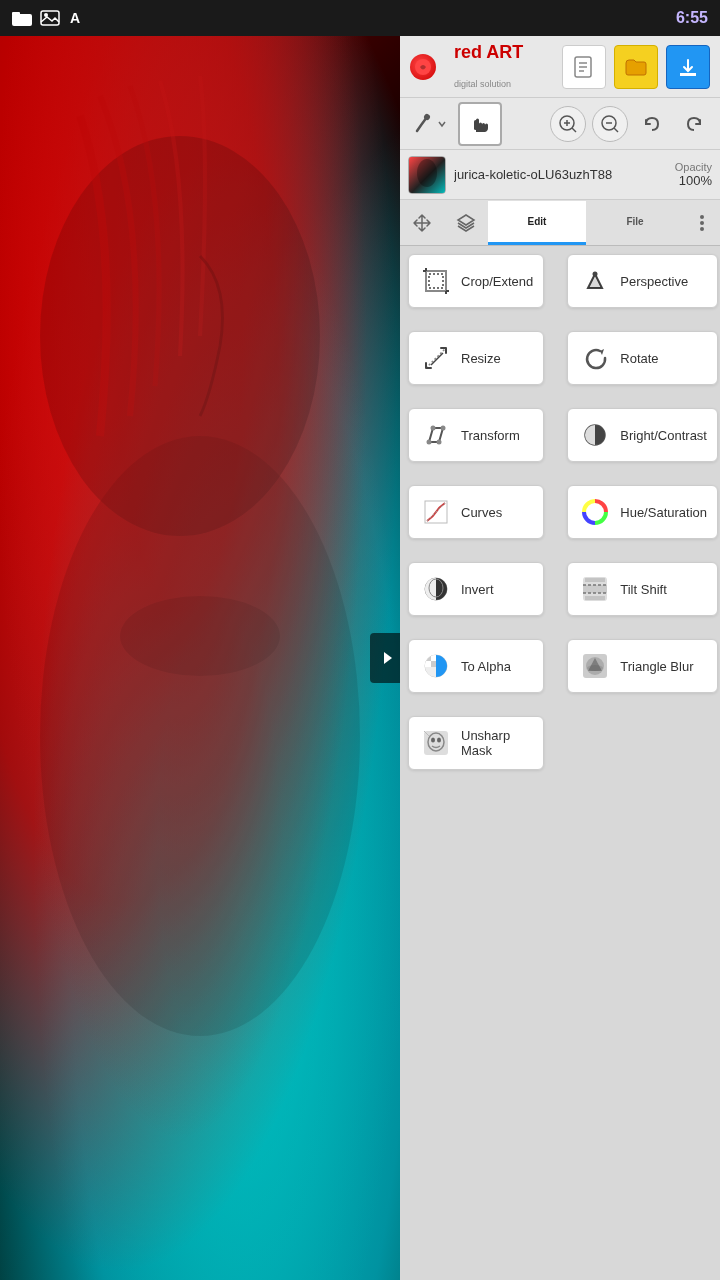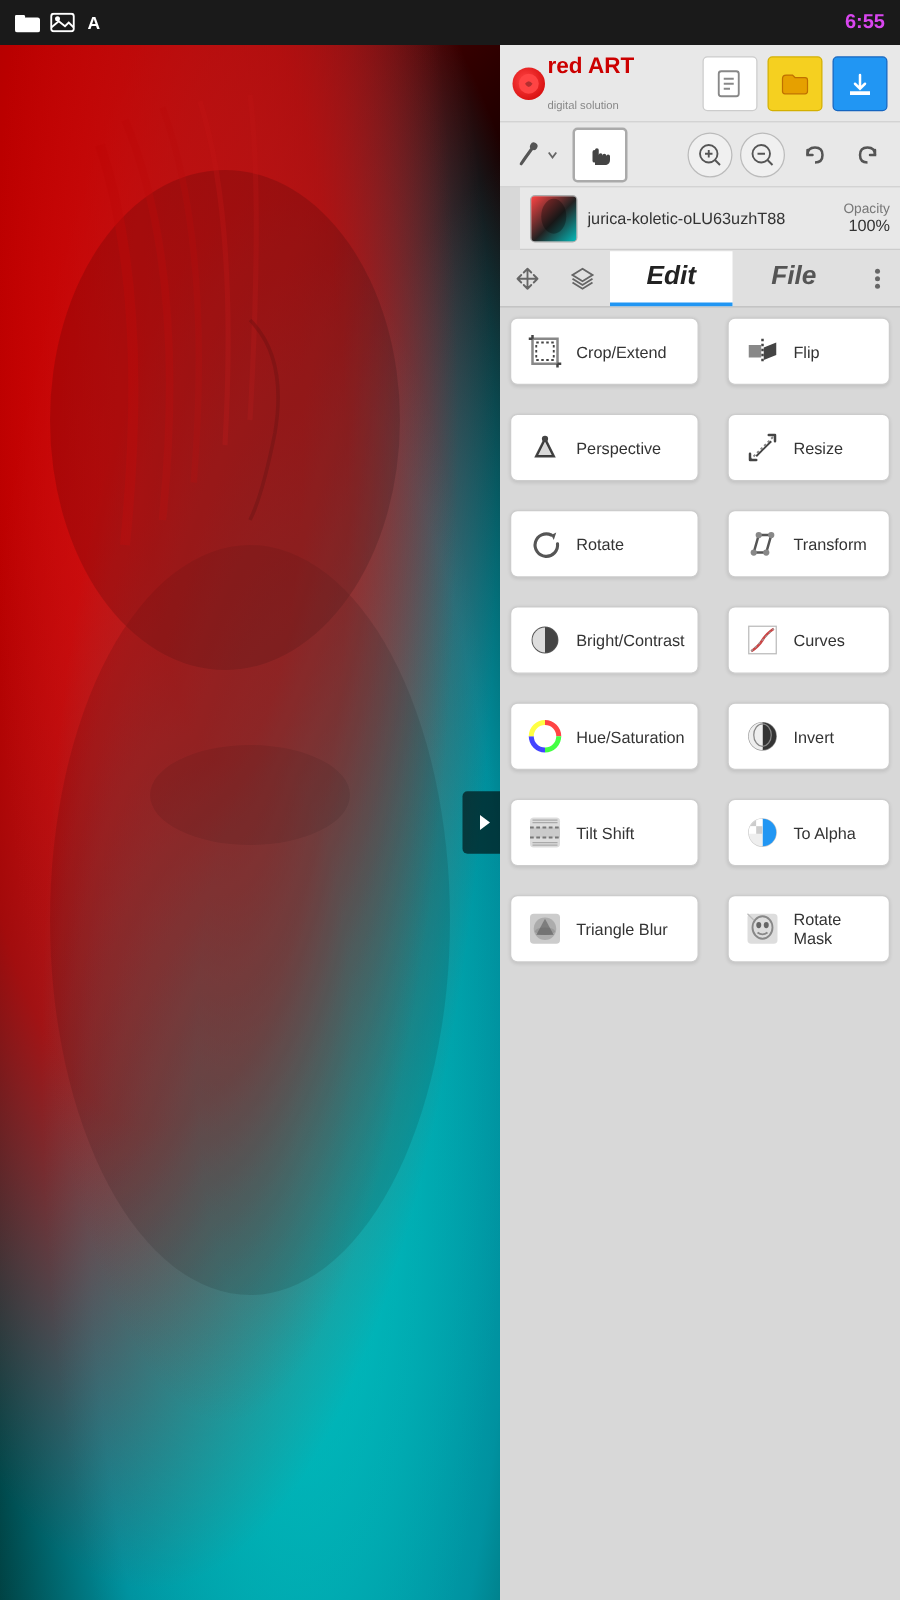--- a/index.html
+++ b/index.html
@@ -23,21 +23,21 @@
       justify-content: space-between;
       padding: 0 12px;
       z-index: 100;
     }
     .status-icons {
       display: flex;
       gap: 8px;
       align-items: center;
     }
     .status-time {
-      color: #d946ef;
+      color: #c4b5fd;
       font-size: 16px;
       font-weight: bold;
     }
 
     
     #main {
       position: absolute;
       top: 36px; left: 0; right: 0; bottom: 0;
       display: flex;
     }
@@ -105,21 +105,21 @@
       display: flex;
       align-items: center;
       gap: 8px;
       border-bottom: 1px solid #ccc;
       height: 62px;
     }
 
     .app-logo {
       display: flex;
       align-items: center;
-      gap: 2px;
+      gap: 18px;
     }
     .logo-icon {
       width: 26px;
       height: 26px;
       border-radius: 50%;
       background: radial-gradient(circle at 40% 40%, #ff4444, #cc0000);
       display: flex;
       align-items: center;
       justify-content: center;
     }
@@ -222,21 +222,20 @@
 
     
     #layer-row {
       background: #e8e8e8;
       padding: 4px 8px;
       display: flex;
       align-items: center;
       gap: 8px;
       border-bottom: 1px solid #ccc;
       height: 50px;
-      margin-left: 16px;
     }
     .layer-thumb {
       width: 38px;
       height: 38px;
       border-radius: 4px;
       overflow: hidden;
       border: 1px solid #aaa;
       background: linear-gradient(135deg, #ff4444, #00cccc);
     }
     .layer-name {
@@ -270,26 +269,25 @@
       font-size: 20px;
       cursor: pointer;
       color: #666;
     }
     .nav-tab {
       flex: 1;
       height: 44px;
       display: flex;
       align-items: center;
       justify-content: center;
-      font-size: 21px;
+      font-size: 10px;
       font-weight: bold;
       cursor: pointer;
       border-bottom: 3px solid transparent;
       color: #555;
-      font-style: italic;
     }
     .nav-tab.active {
       color: #222;
       border-bottom: 3px solid #2196F3;
       background: white;
     }
     .nav-more {
       width: 36px;
       height: 44px;
       display: flex;
@@ -531,30 +529,20 @@
             <rect x="8" y="8" width="14" height="14" fill="none" stroke="#444" stroke-width="1.5" stroke-dasharray="2,2"></rect>
             <line x1="5" y1="5" x2="2" y2="5" stroke="#444" stroke-width="2"></line>
             <line x1="5" y1="5" x2="5" y2="2" stroke="#444" stroke-width="2"></line>
             <line x1="25" y1="25" x2="28" y2="25" stroke="#444" stroke-width="2"></line>
             <line x1="25" y1="25" x2="25" y2="28" stroke="#444" stroke-width="2"></line>
           </svg>
         </div>
         <span class="tool-card-label">Crop/Extend</span>
       </div>
 
-      <div class="tool-card">
-        <div class="tool-card-icon">
-          <svg width="30" height="30" viewBox="0 0 30 30">
-            <path d="M15 5 L15 25" stroke="#444" stroke-width="2" stroke-dasharray="2,2"></path>
-            <path d="M4 10 L14 10 L14 20 L4 20Z" fill="#888"></path>
-            <path d="M26 8 L16 12 L16 22 L26 18Z" fill="#444"></path>
-          </svg>
-        </div>
-        <span class="tool-card-label">Flip</span>
-      </div>
 
       <div class="tool-card">
         <div class="tool-card-icon">
           <svg width="30" height="30" viewBox="0 0 30 30">
             <path d="M8 22 L15 8 L22 22Z" fill="none" stroke="#444" stroke-width="2"></path>
             <polygon points="15,8 22,22 8,22" fill="rgba(0,0,0,0.15)"></polygon>
             <circle cx="15" cy="8" r="2.5" fill="#444"></circle>
           </svg>
         </div>
         <span class="tool-card-label">Perspective</span>
@@ -700,19 +688,19 @@
             <rect x="3" y="3" width="24" height="24" rx="3" fill="#ddd"></rect>
 
             <ellipse cx="15" cy="14" rx="8" ry="9" fill="none" stroke="#888" stroke-width="1.5"></ellipse>
             <ellipse cx="12" cy="12" rx="2" ry="2.5" fill="#666"></ellipse>
             <ellipse cx="18" cy="12" rx="2" ry="2.5" fill="#666"></ellipse>
             <path d="M11 18 Q15 21 19 18" fill="none" stroke="#888" stroke-width="1.5"></path>
 
             <line x1="3" y1="3" x2="8" y2="8" stroke="#bbb" stroke-width="1"></line>
           </svg>
         </div>
-        <span class="tool-card-label">Rotate Mask</span>
+        <span class="tool-card-label">Unsharp Mask</span>
       </div>
 
     </div>
 
   </div>
 </div>
 
 </body></html>

